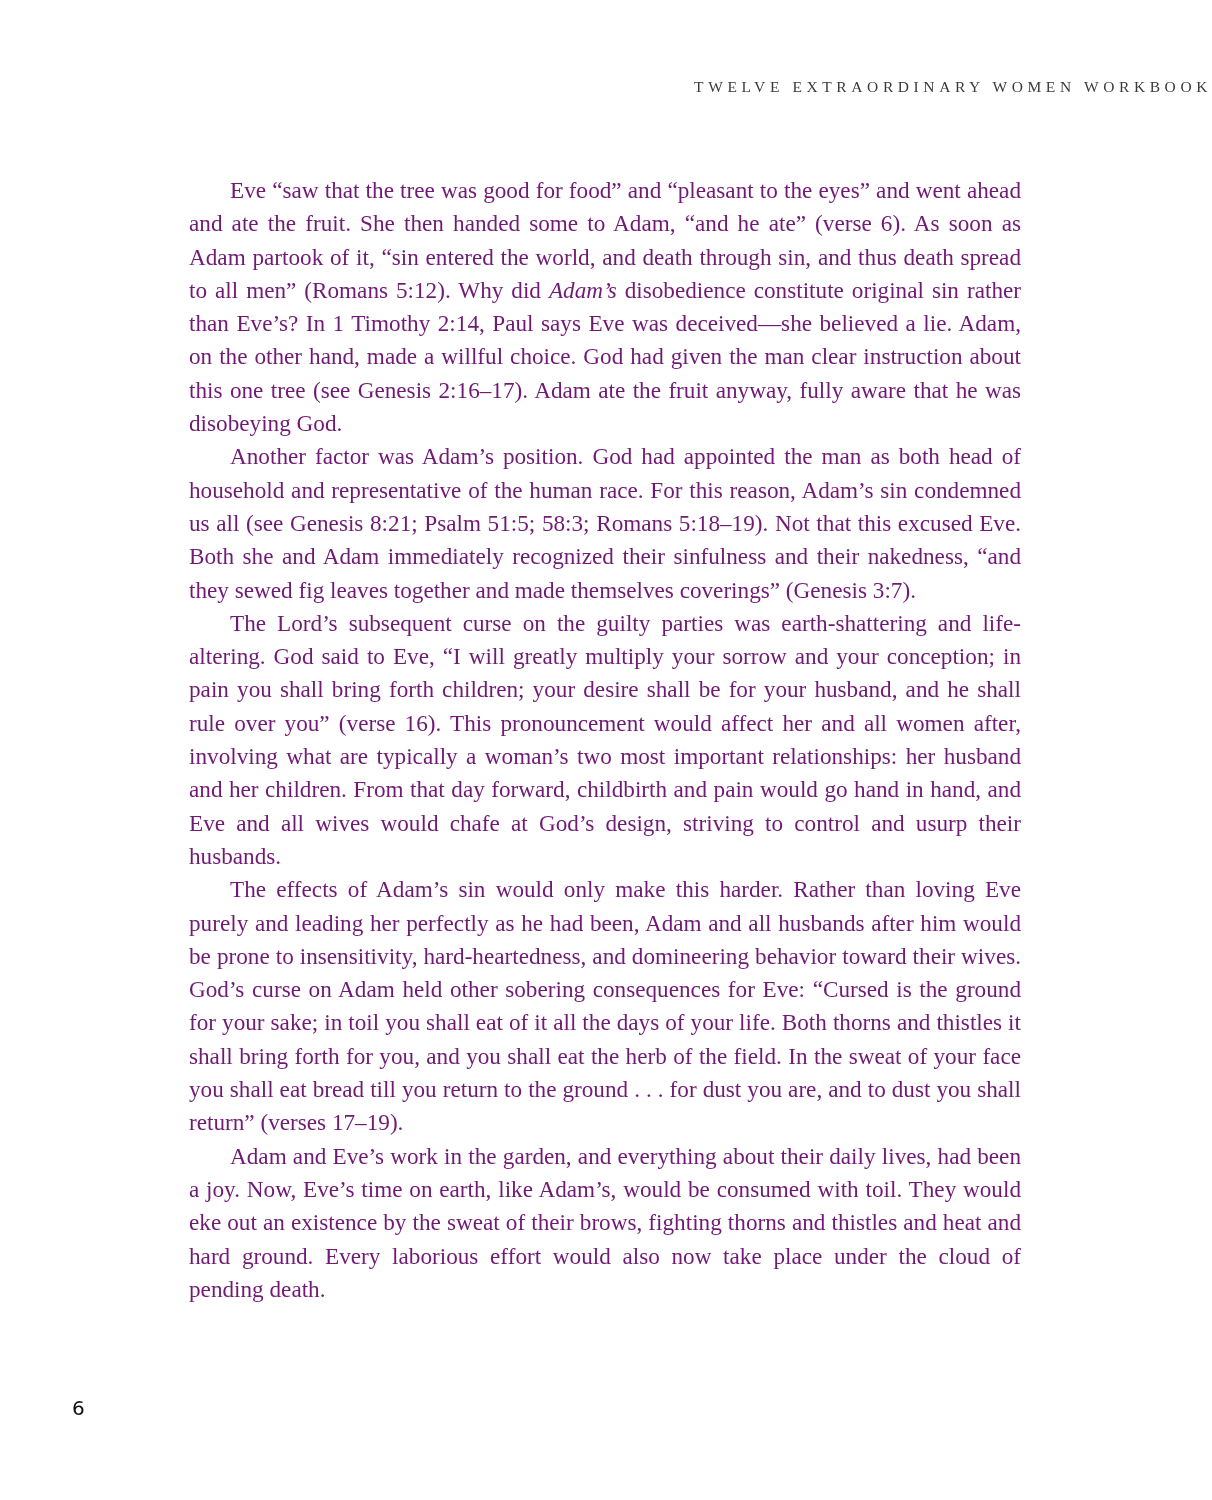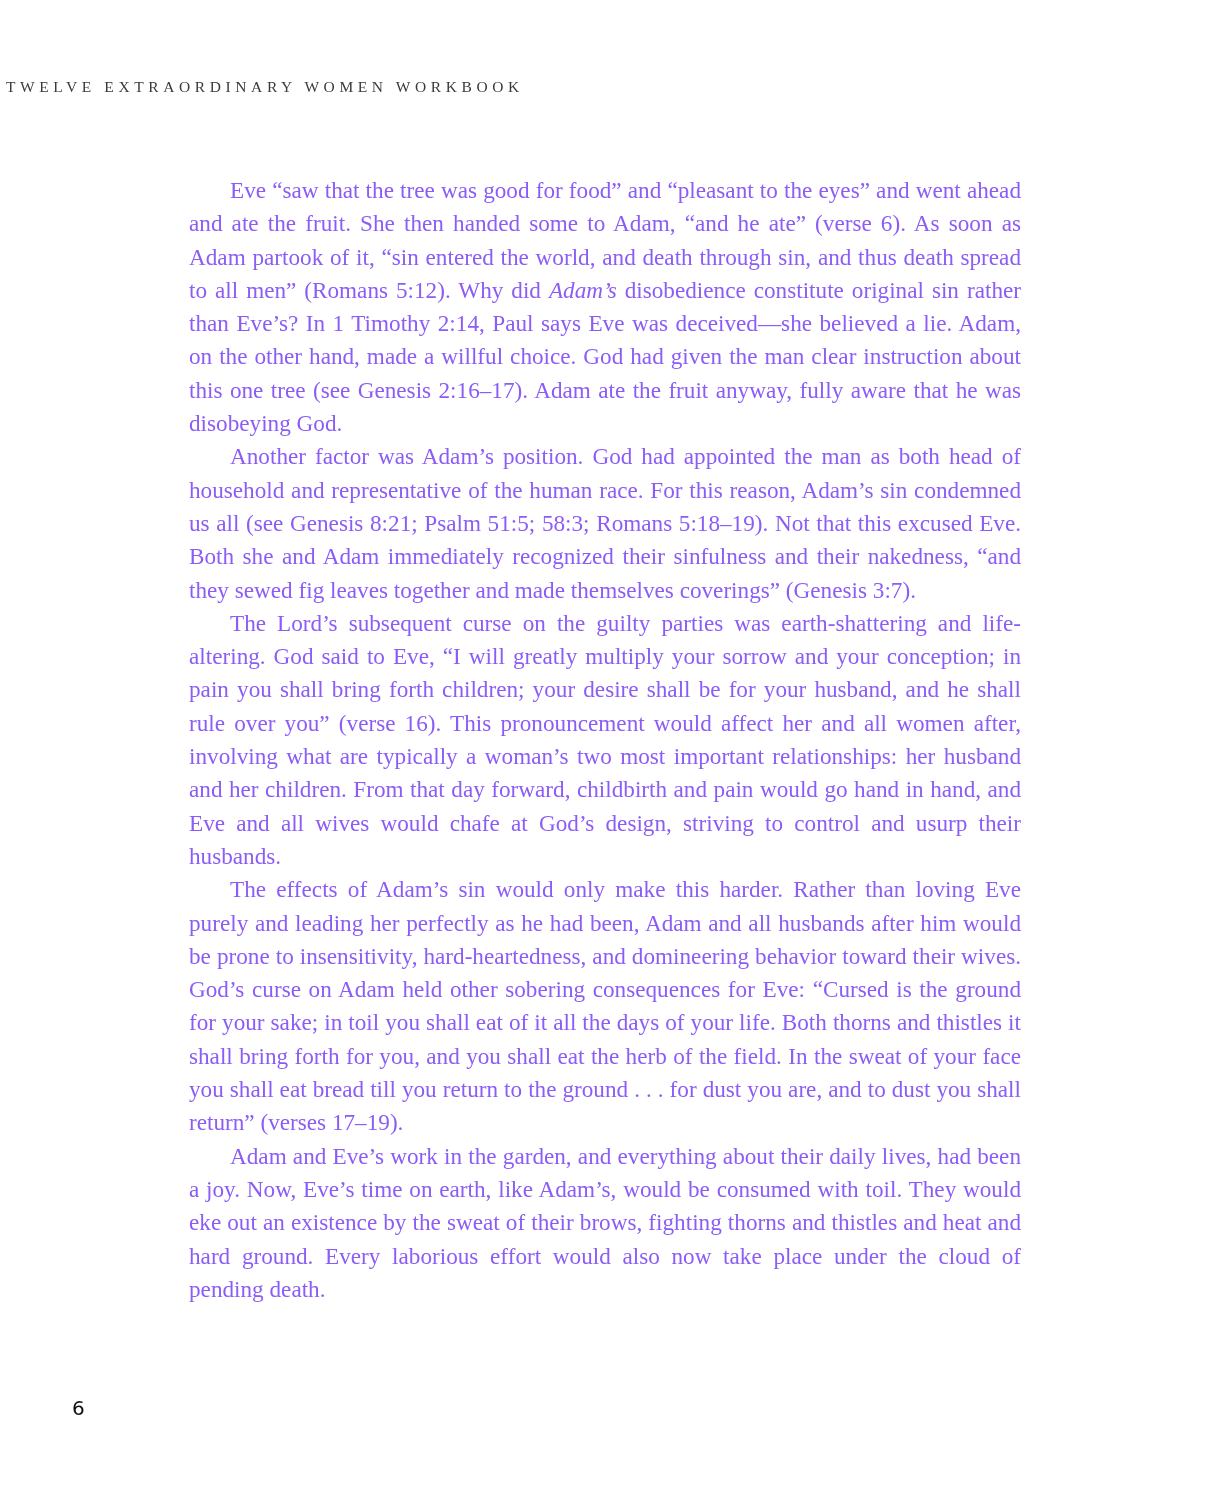--- a/index.html
+++ b/index.html
@@ -12,37 +12,37 @@
       height: 1500px;
       position: relative;
       overflow: hidden;
       color: #1e1e1e;
     }
     .running-head {
       position: absolute;
       top: 78px;
       left: 0;
       width: 1212px;
-      text-align: left;
+      text-align: right;
       font-family: "Liberation Serif", "DejaVu Serif", serif;
       font-size: 15.5px;
       letter-spacing: 4.6px;
       color: #3a3a3a;
-      padding-left: 6px;
+      padding-left: 0;
       box-sizing: border-box;
     }
     .body-text {
       position: absolute;
       top: 174px;
       left: 189px;
       width: 832px;
       font-family: "Liberation Serif", "DejaVu Serif", serif;
       font-size: 23.2px;
       line-height: 33.3px;
-      color: #8b5cf6;
+      color: #701a75;
       text-align: justify;
       hyphens: manual;
     }
     .body-text p {
       margin: 0;
       text-indent: 41px;
     }
     .body-text em {
       font-style: italic;
     }

